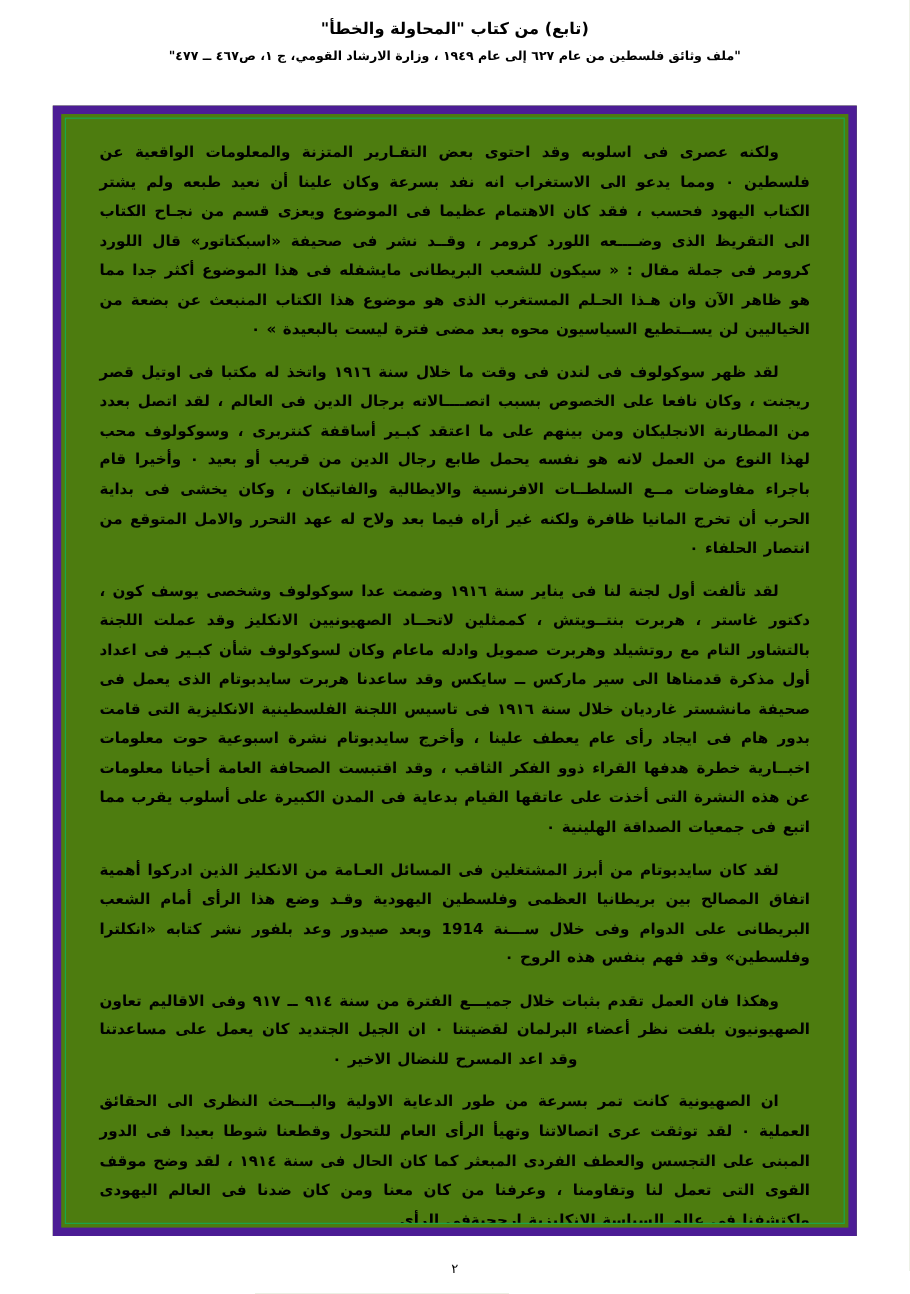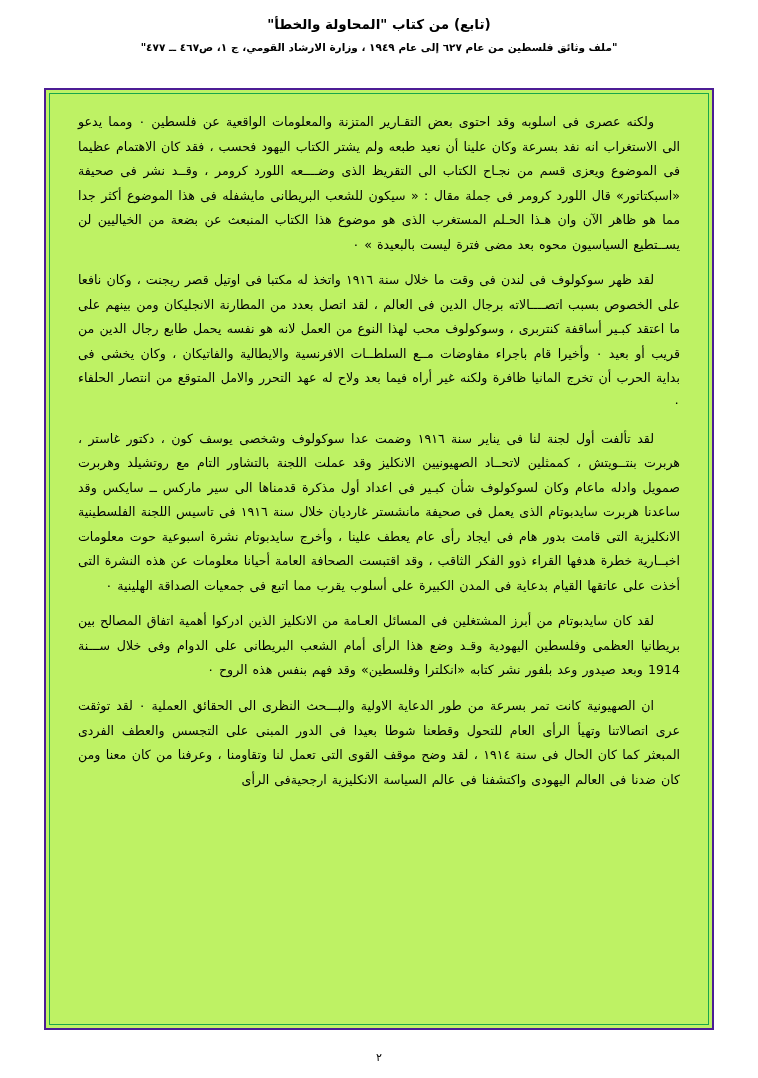--- a/index.html
+++ b/index.html
@@ -35,23 +35,24 @@
     font-weight: bold;
     color: #000000;
     direction: rtl;
   }
   .frame {
     position: absolute;
     top: 88px;
     right: 44px;
     left: 44px;
     bottom: 48px;
-    border: 2px solid #4c1d95;
+    border: 7px solid #4c1d95;
     box-sizing: border-box;
-    background: #bef264;
+    background: #4d7c0f;
+    font-weight: bold;
   }
   .frame-inner {
     position: absolute;
     top: 3px;
     right: 3px;
     left: 3px;
     bottom: 3px;
     border: 1px solid #1aa64b;
     box-sizing: border-box;
     padding: 16px 28px 10px 28px;
@@ -98,20 +99,21 @@
     <div class="header-sub">"ملف وثائق فلسطين من عام ٦٢٧ إلى عام ١٩٤٩ ، وزارة الارشاد القومي، ج ١، ص٤٦٧ ــ ٤٧٧"</div>
   </div>
 
   <div class="frame">
     <div class="frame-inner">
       <div class="body-text">
         <p class="para">ولكنه عصرى فى اسلوبه وقد احتوى بعض التقـارير المتزنة والمعلومات الواقعية عن فلسطين ٠ ومما يدعو الى الاستغراب انه نفد بسرعة وكان علينا أن نعيد طبعه ولم يشتر الكتاب اليهود فحسب ، فقد كان الاهتمام عظيما فى الموضوع ويعزى قسم من نجـاح الكتاب الى التقريظ الذى وضــــعه اللورد كرومر ، وقــد نشر فى صحيفة «اسبكتاتور» قال اللورد كرومر فى جملة مقال : « سيكون للشعب البريطانى مايشفله فى هذا الموضوع أكثر جدا مما هو ظاهر الآن وان هـذا الحـلم المستغرب الذى هو موضوع هذا الكتاب المنبعث عن بضعة من الخياليين لن يســتطيع السياسيون محوه بعد مضى فترة ليست بالبعيدة » ٠</p>
         <p class="para">لقد ظهر سوكولوف فى لندن فى وقت ما خلال سنة ١٩١٦ واتخذ له مكتبا فى اوتيل قصر ريجنت ، وكان نافعا على الخصوص بسبب اتصــــالاته برجال الدين فى العالم ، لقد اتصل بعدد من المطارنة الانجليكان ومن بينهم على ما اعتقد كبـير أساقفة كنتربرى ، وسوكولوف محب لهذا النوع من العمل لانه هو نفسه يحمل طابع رجال الدين من قريب أو بعيد ٠ وأخيرا قام باجراء مفاوضات مــع السلطــات الافرنسية والايطالية والفاتيكان ، وكان يخشى فى بداية الحرب أن تخرج المانيا ظافرة ولكنه غير أراه فيما بعد ولاح له عهد التحرر والامل المتوقع من انتصار الحلفاء ٠</p>
         <p class="para">لقد تألفت أول لجنة لنا فى يناير سنة ١٩١٦ وضمت عدا سوكولوف وشخصى يوسف كون ، دكتور غاستر ، هربرت بنتــويتش ، كممثلين لاتحــاد الصهيونيين الانكليز وقد عملت اللجنة بالتشاور التام مع روتشيلد وهربرت صمويل وادله ماعام وكان لسوكولوف شأن كبـير فى اعداد أول مذكرة قدمناها الى سير ماركس ــ سايكس وقد ساعدنا هربرت سايدبوتام الذى يعمل فى صحيفة مانشستر غارديان خلال سنة ١٩١٦ فى تاسيس اللجنة الفلسطينية الانكليزية التى قامت بدور هام فى ايجاد رأى عام يعطف علينا ، وأخرج سايدبوتام نشرة اسبوعية حوت معلومات اخبــارية خطرة هدفها القراء ذوو الفكر الثاقب ، وقد اقتبست الصحافة العامة أحيانا معلومات عن هذه النشرة التى أخذت على عاتقها القيام بدعاية فى المدن الكبيرة على أسلوب يقرب مما اتبع فى جمعيات الصداقة الهلينية ٠</p>
         <p class="para">لقد كان سايدبوتام من أبرز المشتغلين فى المسائل العـامة من الانكليز الذين ادركوا أهمية اتفاق المصالح بين بريطانيا العظمى وفلسطين اليهودية وقـد وضع هذا الرأى أمام الشعب البريطانى على الدوام وفى خلال ســـنة 1914 وبعد صيدور وعد بلفور نشر كتابه «انكلترا وفلسطين» وقد فهم بنفس هذه الروح ٠</p>
+        <p class="para last-center">وهكذا فان العمل تقدم بثبات خلال جميـــع الفترة من سنة ٩١٤ ــ ٩١٧ وفى الاقاليم تعاون الصهيونيون بلفت نظر أعضاء البرلمان لقضيتنا ٠ ان الجيل الجتديد كان يعمل على مساعدتنا وقد اعد المسرح للنضال الاخير ٠</p>
         <p class="para">ان الصهيونية كانت تمر بسرعة من طور الدعاية الاولية والبـــحث النظرى الى الحقائق العملية ٠ لقد توثقت عرى اتصالاتنا وتهيأ الرأى العام للتحول وقطعنا شوطا بعيدا فى الدور المبنى على التجسس والعطف الفردى المبعثر كما كان الحال فى سنة ١٩١٤ ، لقد وضح موقف القوى التى تعمل لنا وتقاومنا ، وعرفنا من كان معنا ومن كان ضدنا فى العالم اليهودى واكتشفنا فى عالم السياسة الانكليزية ارجحيةفى الرأى</p>
       </div>
     </div>
   </div>
 
   <div class="footer">٢</div>
 
 </div>
 
 </body></html>

